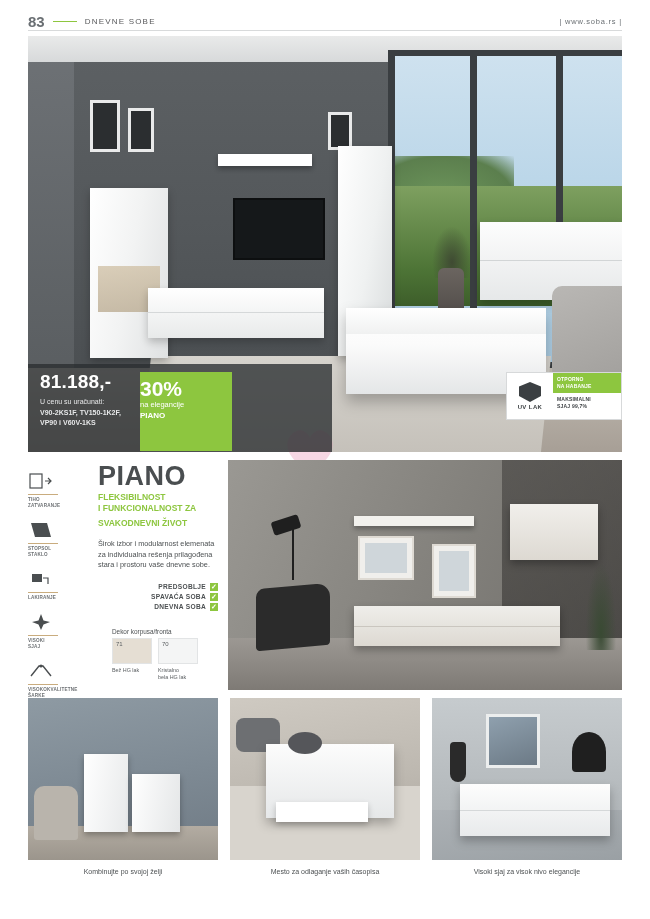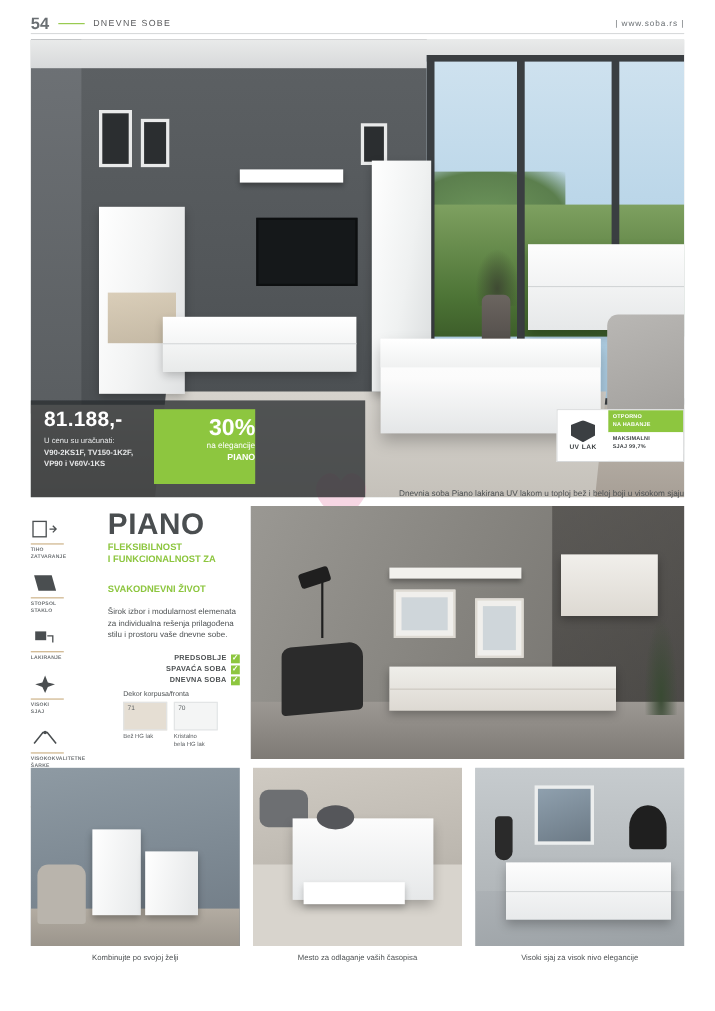--- a/index.html
+++ b/index.html
@@ -189,24 +189,24 @@
   .price-old {
     font-size: 7.5px; margin-top: 3px; color: #e6e7e8;
   }
   .price-note {
     font-size: 7px; margin-top: 5px; line-height: 10px; color: #e6e7e8;
   }
 
   .badge-green {
     position: absolute;
     left: 140px; top: 372px;
-    width: 92px; height: 68px;
+    width: 92px; height: 79px;
     background: #8dc63f;
     color: #fff;
-    text-align: right;
+    text-align: left;
     padding-top: 6px;
   }
   .badge-green .pct { font-size: 21px; font-weight: bold; line-height: 22px; }
   .badge-green .l1 { font-size: 7.5px; line-height: 10px; }
   .badge-green .l2 { font-size: 8px; font-weight: bold; line-height: 11px; }
 
   .uvlak {
     position: absolute;
     left: 506px; top: 372px;
     width: 116px; height: 48px;
@@ -421,21 +421,21 @@
     opacity: .35;
     pointer-events: none;
   }
 </style>
 </head>
 <body>
 
 <div class="page">
 
   <div class="header">
-    <span class="page-num">54</span>
+    <span class="page-num">83</span>
     <span class="header-rule"></span>
     <span class="header-cat">DNEVNE SOBE</span>
     <span class="header-url">| www.soba.rs |</span>
   </div>
   <div class="header-line"></div>
 
   <div class="hero">
     <div class="hero-scene">
       <div class="h-wall-dark"></div>
       <div class="h-wall-left"></div>
@@ -493,21 +493,20 @@
       <div class="uv-label">UV LAK</div>
     </div>
     <div class="uvlak-right">
       <div class="uv-top" style="white-space:pre-line">OTPORNO
 NA HABANJE</div>
       <div class="uv-bot" style="white-space:pre-line">MAKSIMALNI
 SJAJ 99,7%</div>
     </div>
   </div>
 
-  <div class="hero-caption">Dnevnia soba Piano lakirana UV lakom u toploj bež i beloj boji u visokom sjaju</div>
 
   <div class="icon-col">
 
     <div class="icon-item">
       <div class="icon-box">
         <svg width="24" height="18" viewBox="0 0 24 18">
             <rect x="1" y="2" width="12" height="14" fill="none" stroke="#4a4e50" stroke-width="1.2"></rect>
             <path d="M16 9h6M19 6l3 3-3 3" stroke="#4a4e50" stroke-width="1.2" fill="none"></path>
           </svg>
       </div>
@@ -572,22 +571,22 @@
       <div class="icon-cap" style="white-space:pre-line">POVRŠINSKE
 RUČICE</div>
     </div>
 
   </div>
 
   <div class="piano-block">
     <div class="piano-title">PIANO</div>
     <div class="piano-sub">FLEKSIBILNOST</div>
     <div class="piano-sub" style="margin-top:0">I FUNKCIONALNOST ZA</div>
-    <div class="piano-sub" style="margin-top:16px">SVAKODNEVNI ŽIVOT</div>
-    <div class="piano-text">Širok izbor i modularnost elemenata za individualna rešenja prilagođena stilu i prostoru vaše dnevne sobe.</div>
+    <div class="piano-sub" style="margin-top:4px">SVAKODNEVNI ŽIVOT</div>
+    <div class="piano-text">Širok izbor i modularnost elemenata za individualna rešenja prilagođena stara i prostoru vaše dnevne sobe.</div>
 
     <div class="room-list">
       <div class="room-row">
         <span>PREDSOBLJE</span>
         <span class="room-check"></span>
       </div>
       <div class="room-row">
         <span>SPAVAĆA SOBA</span>
         <span class="room-check"></span>
       </div>

